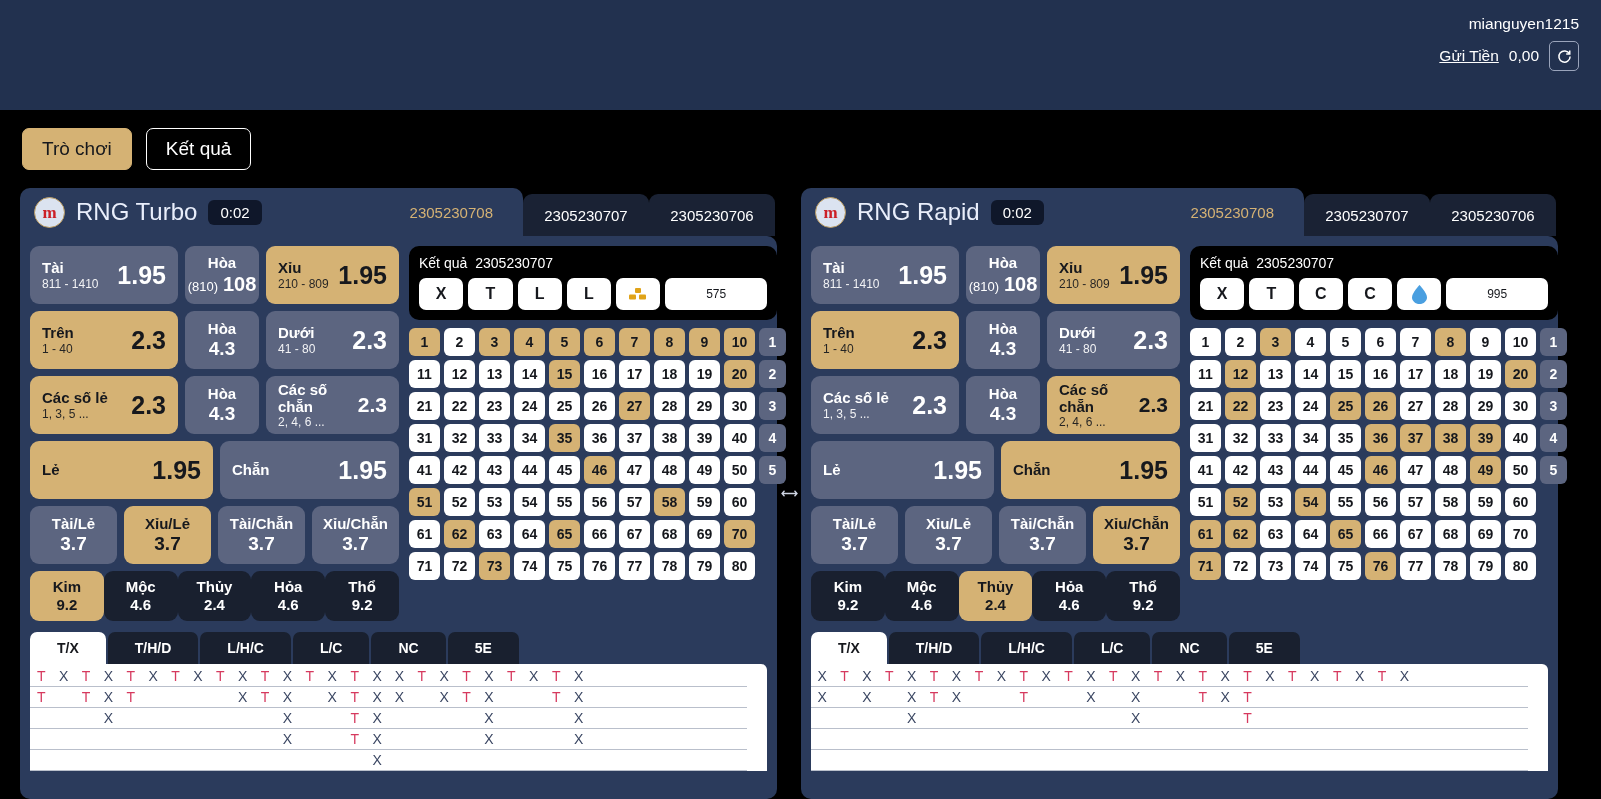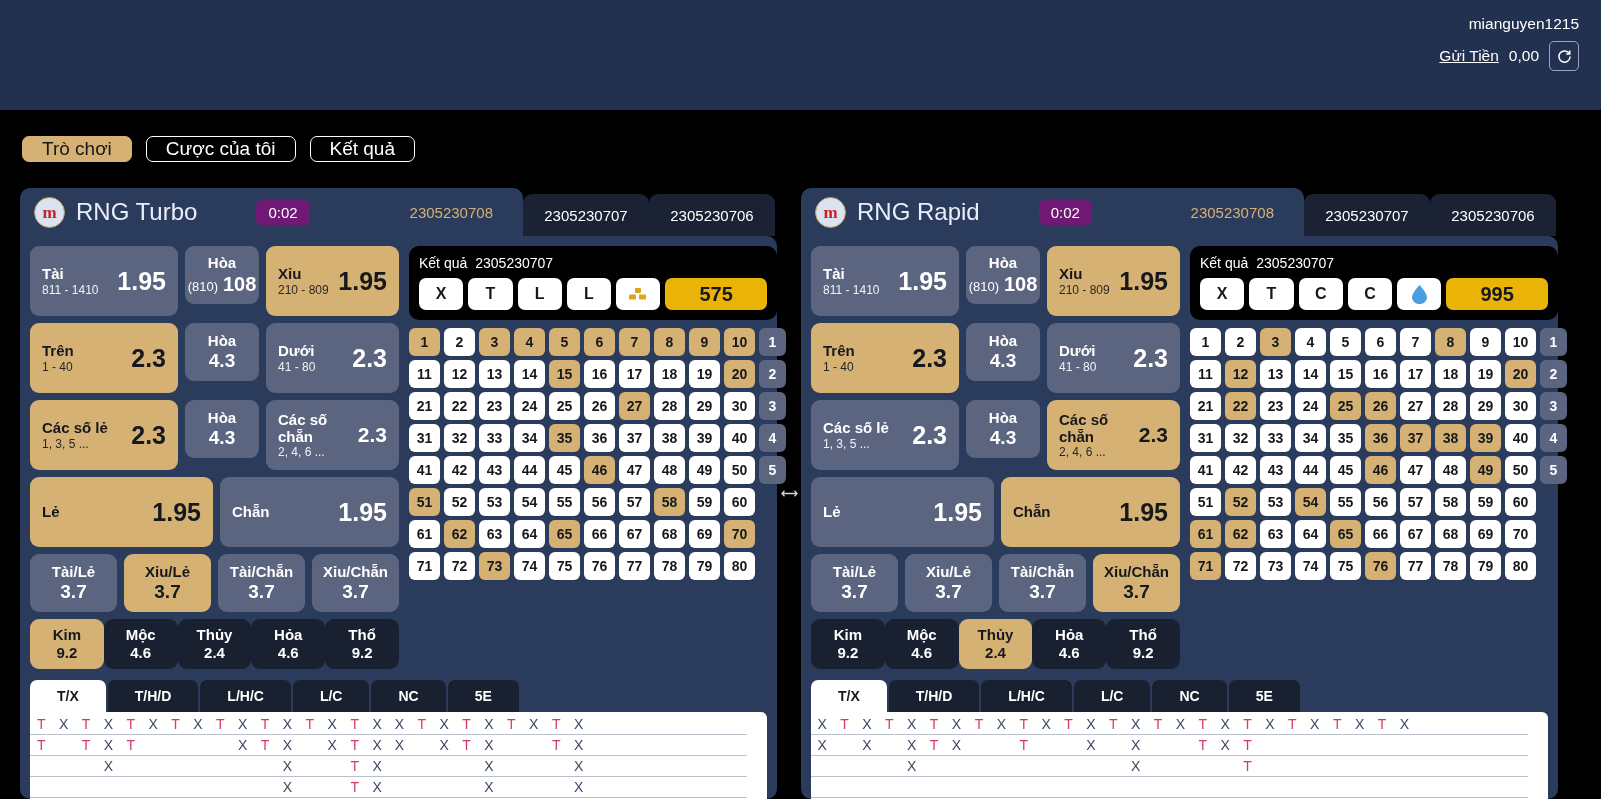--- a/index.html
+++ b/index.html
@@ -34,21 +34,21 @@
     background: transparent; color: #ffffff;
     display: flex; align-items: center; justify-content: center;
     cursor: pointer; font-size: 16px; line-height: 1;
   }
   
   #navbar {
     height: 78px; background: #000;
     display: flex; align-items: center; gap: 14px; padding-left: 22px;
   }
   .nav-btn {
-    height: 26px; border-radius: 7px; padding: 0 19px;
+    height: 42px; border-radius: 7px; padding: 0 19px;
     display: flex; align-items: center; justify-content: center;
     font-size: 19px; cursor: pointer; white-space: nowrap;
   }
   .nav-btn.active { background: #d5b274; color: #16181d; border: 1px solid #d5b274; }
   .nav-btn.idle { background: #000; color: #ffffff; border: 1.5px solid #ffffff; }
   
   #board {
     display: flex; align-items: flex-start;
     padding: 0 0 0 20px; gap: 0;
     height: 611px;
@@ -71,22 +71,22 @@
     width: 31px; height: 31px; border-radius: 50%;
     background: #dbe3f0; border: 1.5px solid #b99a60;
     display: flex; align-items: center; justify-content: center;
   }
   .logo-badge span {
     color: #cc2027; font-weight: bold; font-size: 17px;
     font-family: "Liberation Serif", serif; line-height: 1;
   }
   .game-title { color: #e9eefb; font-size: 24px; }
   .timer-chip {
-    background: #701a75; color: #fff; border-radius: 6px;
-    padding: 4px 12px; font-size: 15px; margin-left: 48px;
+    background: #0f172a; color: #fff; border-radius: 6px;
+    padding: 4px 12px; font-size: 15px; 
   }
   .round-tab {
     height: 42px; min-width: 126px; padding: 0 14px;
     background: #1a2234; color: #ffffff;
     border-radius: 9px 9px 0 0; font-size: 15px;
     display: flex; align-items: center; justify-content: center;
     cursor: pointer;
   }
   
   .panel-body {
@@ -100,21 +100,21 @@
   .left-col { width: 369px; }
   .right-col { width: 368px; }
   
   .odds-row { display: flex; gap: 7px; margin-bottom: 7px; }
   .cell {
     border-radius: 9px; background: #5c6580; color: #ffffff;
     cursor: pointer; position: relative; overflow: hidden;
   }
   .cell.gold { background: #d5b274; color: #16181d; }
   .c-wide {
-    height: 70px; display: flex; align-items: center;
+    height: 58px; display: flex; align-items: center;
     justify-content: space-between; padding: 0 12px;
   }
   .c-lbl { font-size: 15px; font-weight: bold; line-height: 1.15; }
   .c-sub { font-size: 12px; font-weight: normal; opacity: .92; }
   .c-odd { font-size: 25px; font-weight: bold; }
   .c-odd.sm { font-size: 21px; }
   .c-center {
     height: 58px; display: flex; flex-direction: column;
     align-items: center; justify-content: center; gap: 1px;
   }
@@ -139,21 +139,21 @@
   }
   .result-title { color: #ffffff; font-size: 14px; margin-bottom: 7px; }
   .result-title .rid { margin-left: 8px; }
   .chips { display: flex; gap: 5px; }
   .chip {
     width: 47px; height: 32px; border-radius: 7px; background: #ffffff;
     color: #16181d; font-size: 16px; font-weight: bold;
     display: flex; align-items: center; justify-content: center;
   }
   .chip.sum {
-    width: 108px; background: #eab308; font-size: 20px; font-weight: bold;
+    width: 108px; background: #ffffff; font-size: 12px; font-weight: normal;
   }
   
   .numgrid { display: flex; gap: 4px; }
   .nums {
     display: grid; grid-template-columns: repeat(10, 31px);
     gap: 4px;
   }
   .n {
     height: 28px; border-radius: 6px; background: #ffffff;
     color: #16181d; font-size: 14px; font-weight: bold;
@@ -205,21 +205,20 @@
       <svg width="15" height="15" viewBox="0 0 16 16" fill="none" stroke="#ffffff" stroke-width="1.6">
         <path d="M13.3 5.2A6 6 0 1 0 14 8"></path>
           <path d="M13.6 1.6v3.8h-3.8"></path>
       </svg>
     </button>
   </div>
 </div>
 
 <div id="navbar">
   <div class="nav-btn active">Trò chơi</div>
-  <div class="nav-btn idle">Cược của tôi</div>
   <div class="nav-btn idle">Kết quả</div>
 </div>
 
 <div id="board">
   <div class="panel" id="panel-0">
       <div class="round-tabs">
         <div class="panel-head-left">
           <div class="logo-badge">
             <span>m</span>
           </div>

